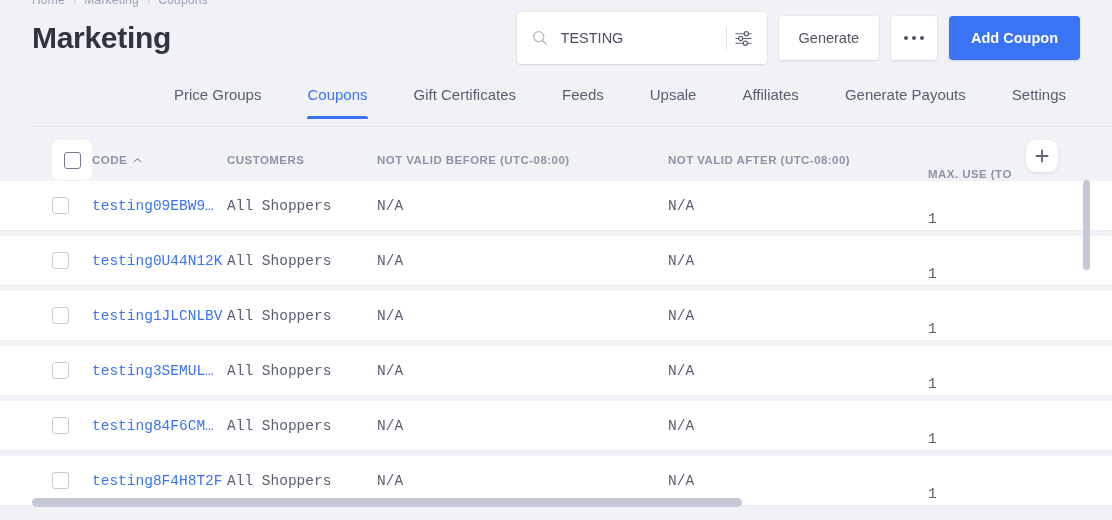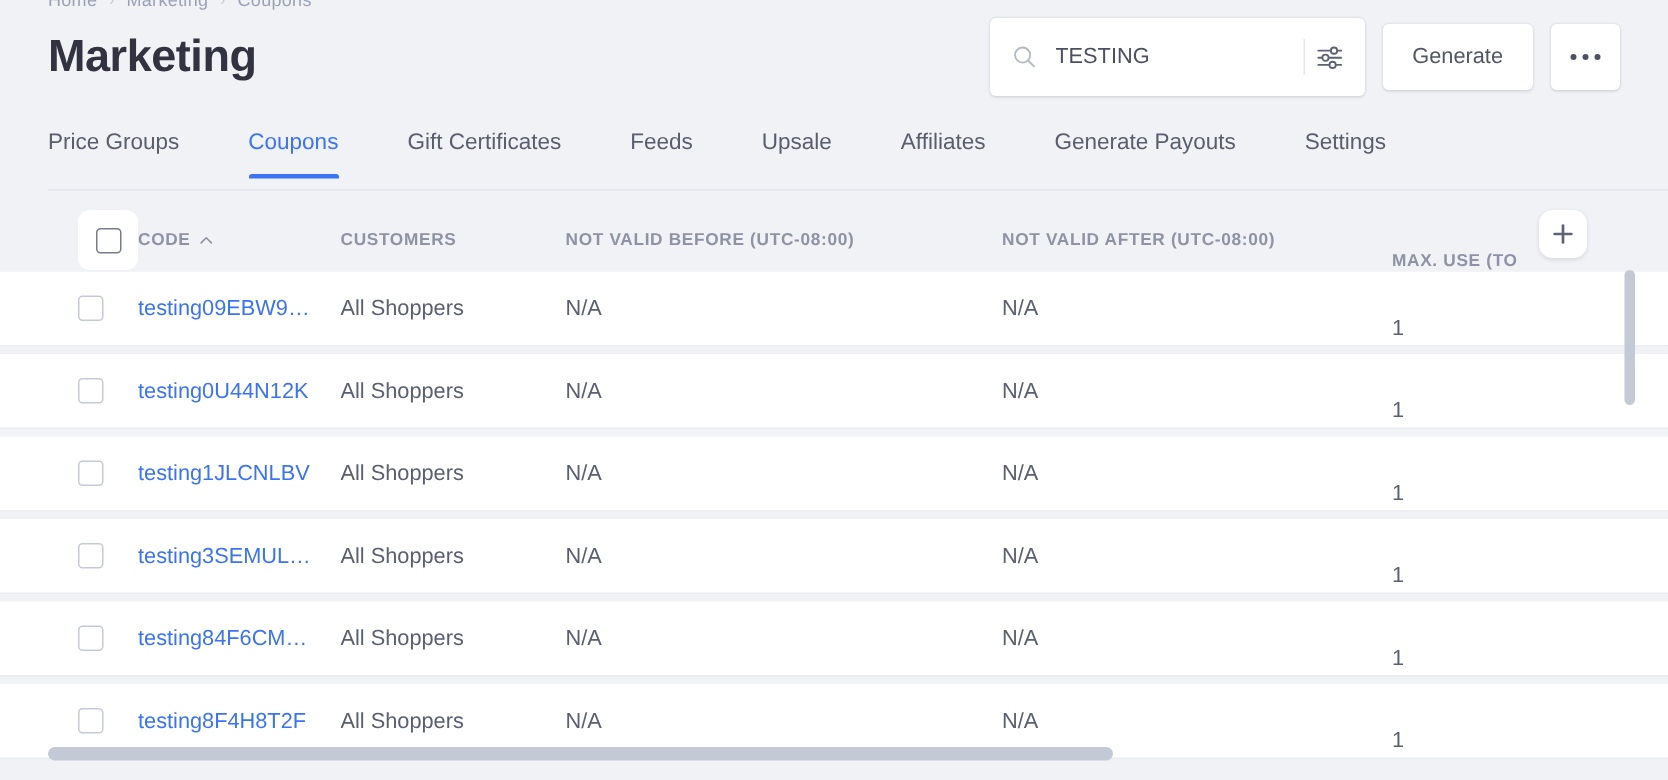--- a/index.html
+++ b/index.html
@@ -70,21 +70,21 @@
   .btn-primary {
     background: #3b73f5; color: #fff; font-weight: bold; padding: 0 22px;
     box-shadow: 0 1px 2px rgba(48,80,160,.20);
   }
   .dots { display: flex; gap: 4px; }
   .dots i { width: 4px; height: 4px; border-radius: 50%; background: #4d5262; display: block; }
 
   
   .tabs {
     position: absolute; left: 32px; right: 0; top: 80px; height: 43px;
-    display: flex; align-items: flex-start; gap: 0;
+    display: flex; align-items: flex-start; gap: 0; justify-content: flex-end;
   }
   .tab {
     position: relative; font-size: 15px; color: #585e6e;
     padding: 6px 0 16px 0; margin-right: 46px; cursor: pointer;
     white-space: nowrap; background: none; border: 0;
     font-family: "Liberation Sans", sans-serif;
   }
   .tab.active { color: #3b73f5; }
   .tab.active::after {
     content: ""; position: absolute; left: 0; right: 0; bottom: 0;
@@ -121,21 +121,21 @@
 
   .add-col-btn {
     position: absolute; right: 38px; top: 2px;
     width: 32px; height: 32px; border-radius: 9px; border: 0;
     background: #fff; cursor: pointer;
     display: flex; align-items: center; justify-content: center;
     box-shadow: 0 1px 3px rgba(48,55,80,.13);
   }
 
   
-  .rows { position: absolute; left: 0; right: 0; top: 43px; bottom: 0; overflow: hidden; }
+  .rows { position: absolute; left: 0; right: 0; top: 43px; bottom: 0; overflow: hidden; font-family: Liberation Mono, monospace; }
   .row {
     position: relative; height: 49px; margin-bottom: 6px;
     background: #fff; display: flex; align-items: center;
     box-shadow: 0 1px 0 rgba(48,55,80,.03);
   }
   .cell {
     font-size: 14.5px; color: #5a6072;
     white-space: nowrap; overflow: hidden; display: flex; align-items: center;
   }
   .cell.link { color: #3b73f5; cursor: pointer; }
@@ -206,20 +206,21 @@
       <button class="btn btn-white">Generate</button>
 
       <button class="btn btn-white btn-icon">
         <span class="dots">
             <i></i>
             <i></i>
             <i></i>
           </span>
       </button>
 
+      <button class="btn btn-primary">Add Coupon</button>
     </div>
   </div>
 
   <div class="tabs">
     <button class="tab">Price Groups</button>
     <button class="tab active">Coupons</button>
     <button class="tab">Gift Certificates</button>
     <button class="tab">Feeds</button>
     <button class="tab">Upsale</button>
     <button class="tab">Affiliates</button>

